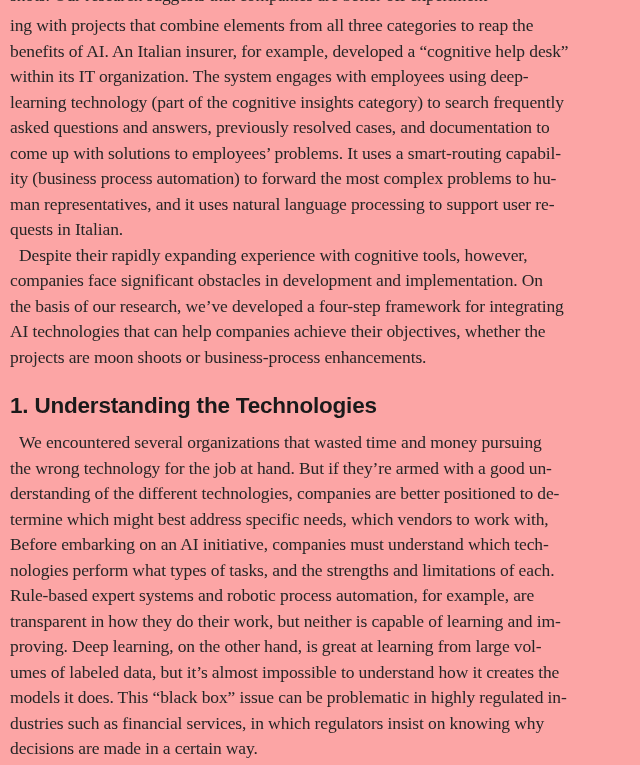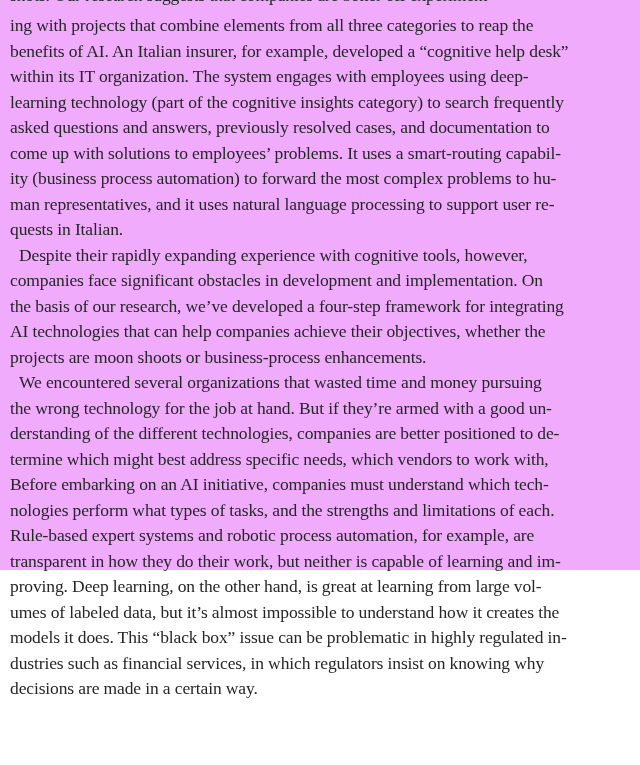--- a/index.html
+++ b/index.html
@@ -8,25 +8,25 @@
     background: #ffffff;
   }
   body {
     width: 640px;
     height: 765px;
     overflow: hidden;
     font-family: "Liberation Serif", serif;
   }
   .page {
     width: 640px;
-    height: 570px;
+    height: 765px;
     padding-left: 10px;
     padding-right: 2px;
     box-sizing: border-box;
-    background: #f0abfc;
+    background: #fca5a5;
   }
   .clip-top {
     height: 6px;
     overflow: hidden;
   }
   .clip-top .para {
     margin-top: -17px;
   }
   .para {
     margin: 0;
@@ -72,20 +72,21 @@
 ity (business process automation) to forward the most complex problems to hu-
 man representatives, and it uses natural language processing to support user re-
 quests in Italian.</p>
 
   <p class="para indent">Despite their rapidly expanding experience with cognitive tools, however,
 companies face significant obstacles in development and implementation. On
 the basis of our research, we’ve developed a four-step framework for integrating
 AI technologies that can help companies achieve their objectives, whether the
 projects are moon shoots or business-process enhancements.</p>
 
+  <h2 class="section-heading">1. Understanding the Technologies</h2>
 
   <p class="para indent">We encountered several organizations that wasted time and money pursuing
 the wrong technology for the job at hand. But if they’re armed with a good un-
 derstanding of the different technologies, companies are better positioned to de-
 termine which might best address specific needs, which vendors to work with,</p>
 
   <p class="para">Before embarking on an AI initiative, companies must understand which tech-
 nologies perform what types of tasks, and the strengths and limitations of each.
 Rule-based expert systems and robotic process automation, for example, are
 transparent in how they do their work, but neither is capable of learning and im-

